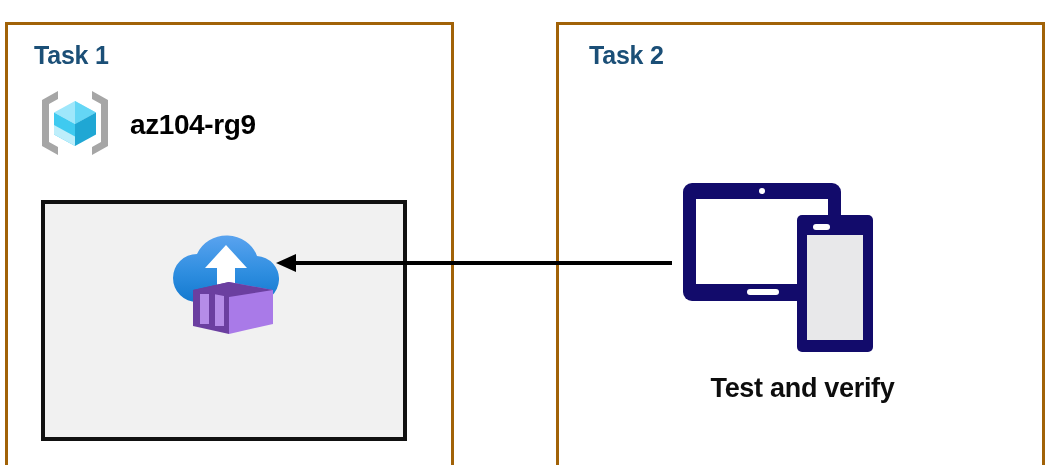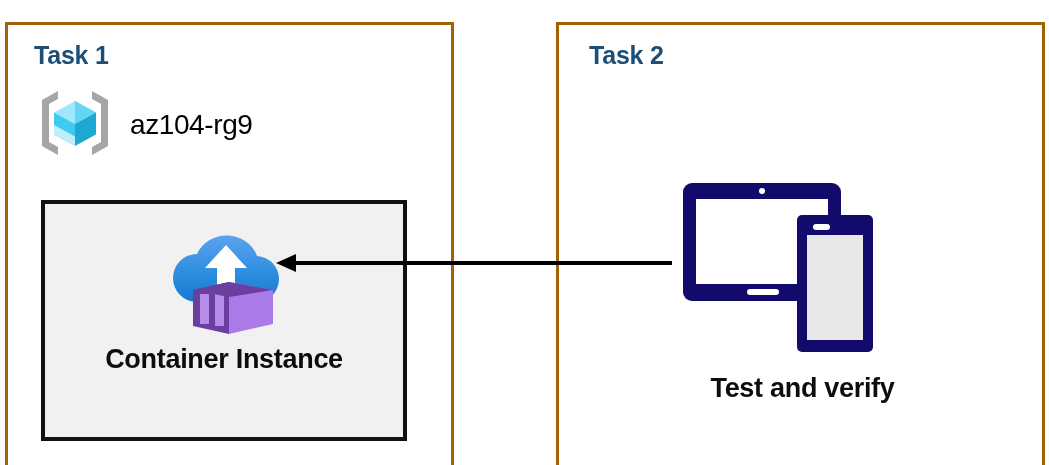--- a/index.html
+++ b/index.html
@@ -48,21 +48,21 @@
   .rg-row {
     position: absolute;
     left: 28px;
     top: 62px;
     display: flex;
     align-items: center;
     gap: 16px;
   }
   .rg-label {
     font-size: 28px;
-    font-weight: normal;
+    font-weight: bold;
     color: #000000;
     white-space: nowrap;
     letter-spacing: -0.4px;
   }
 
   
   #inner-container-box {
     position: absolute;
     left: 33px;
     top: 175px;
@@ -170,21 +170,20 @@
 
           <path d="M24 70 L60 62 L60 114 L24 106 Z" fill="#6b3fa0"></path>
 
           <rect x="31" y="74" width="9" height="30" fill="#b58ce8"></rect>
           <rect x="46" y="71" width="9" height="35" fill="#b58ce8"></rect>
 
           <path d="M24 70 L60 62 L104 70 L60 77 Z" fill="#6b3fa0"></path>
         </svg>
       </div>
 
-      <div class="aci-label">Container Instance</div>
     </div>
   </div>
 
   <div class="panel" id="panel-task2">
 
     <div class="panel-title">Task 2</div>
 
     <div id="device-icon-wrap">
       <svg width="230" height="180" viewBox="0 0 230 180" aria-hidden="true">
 

